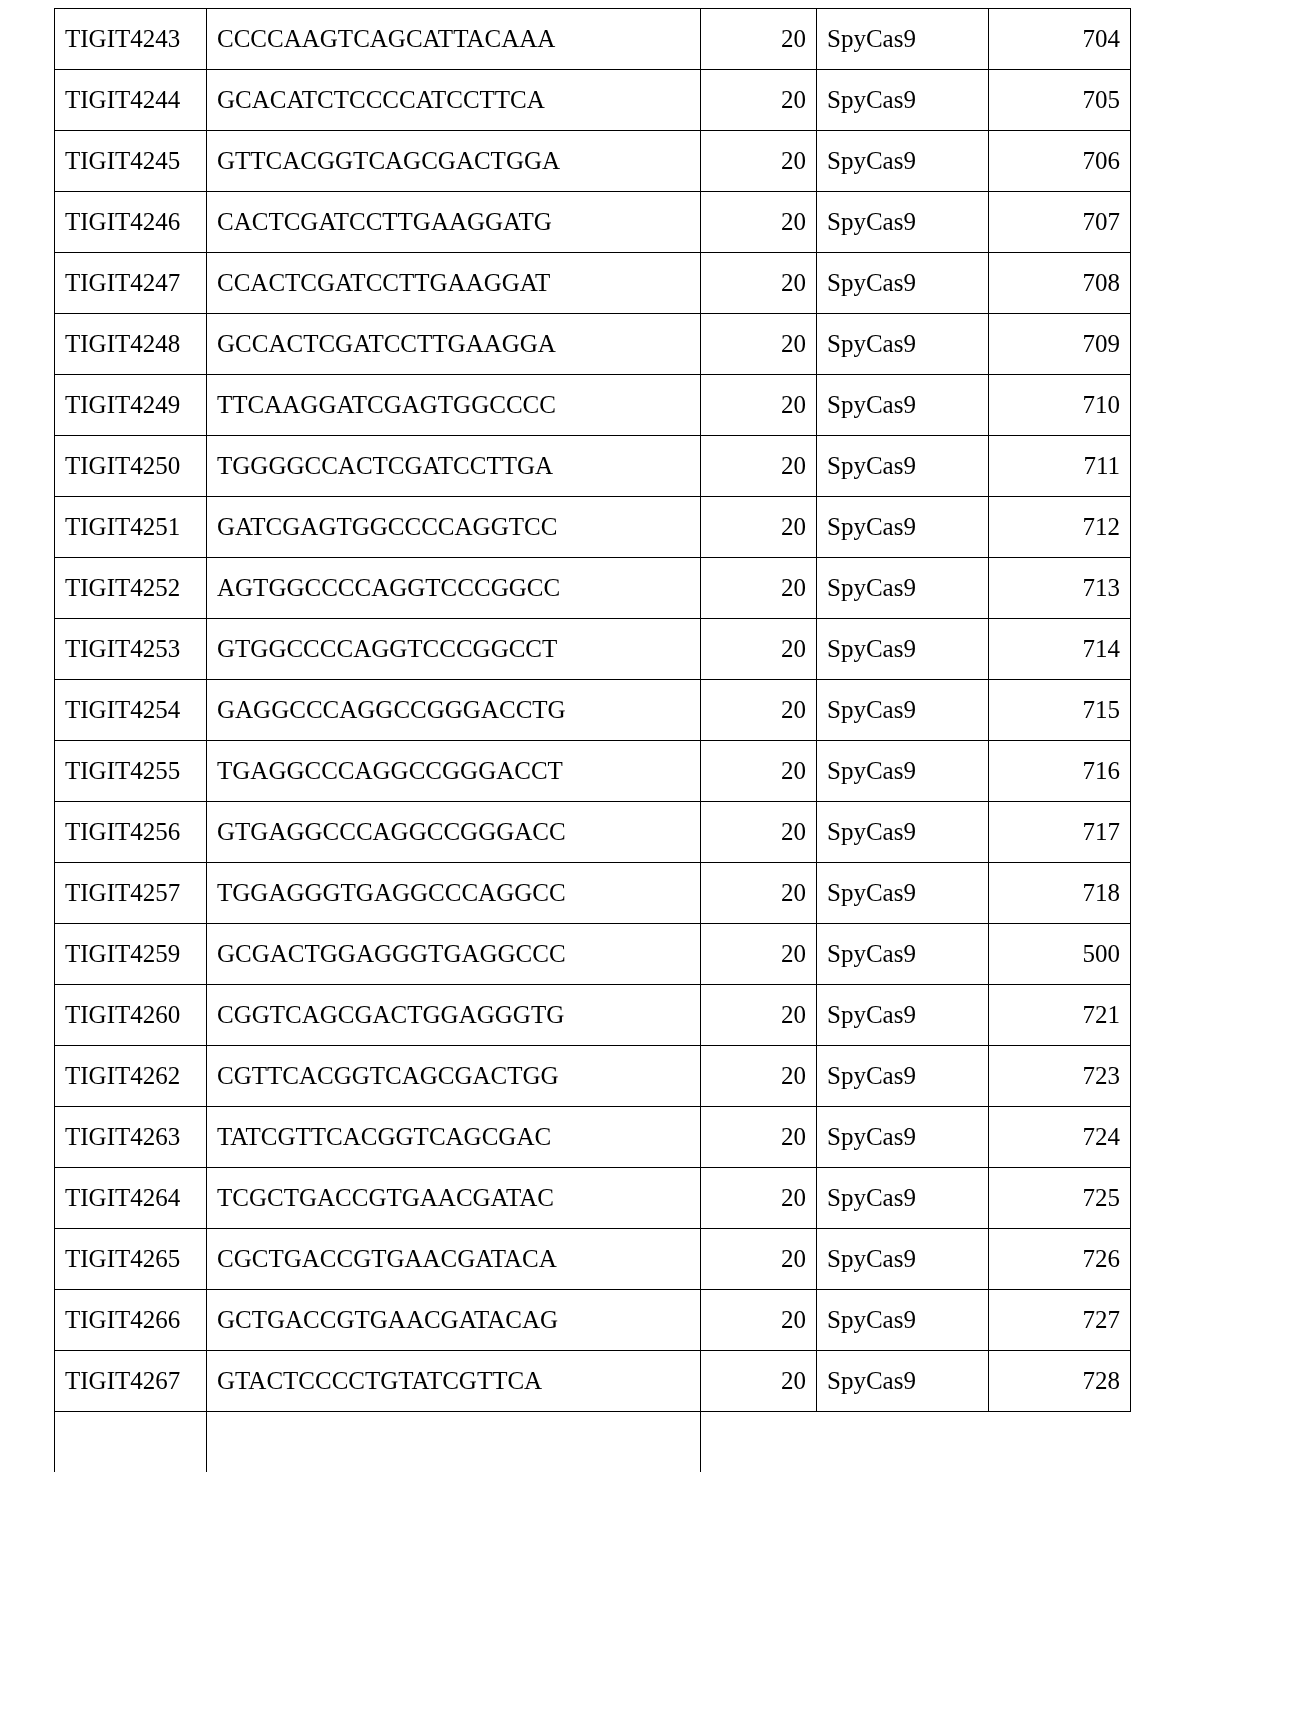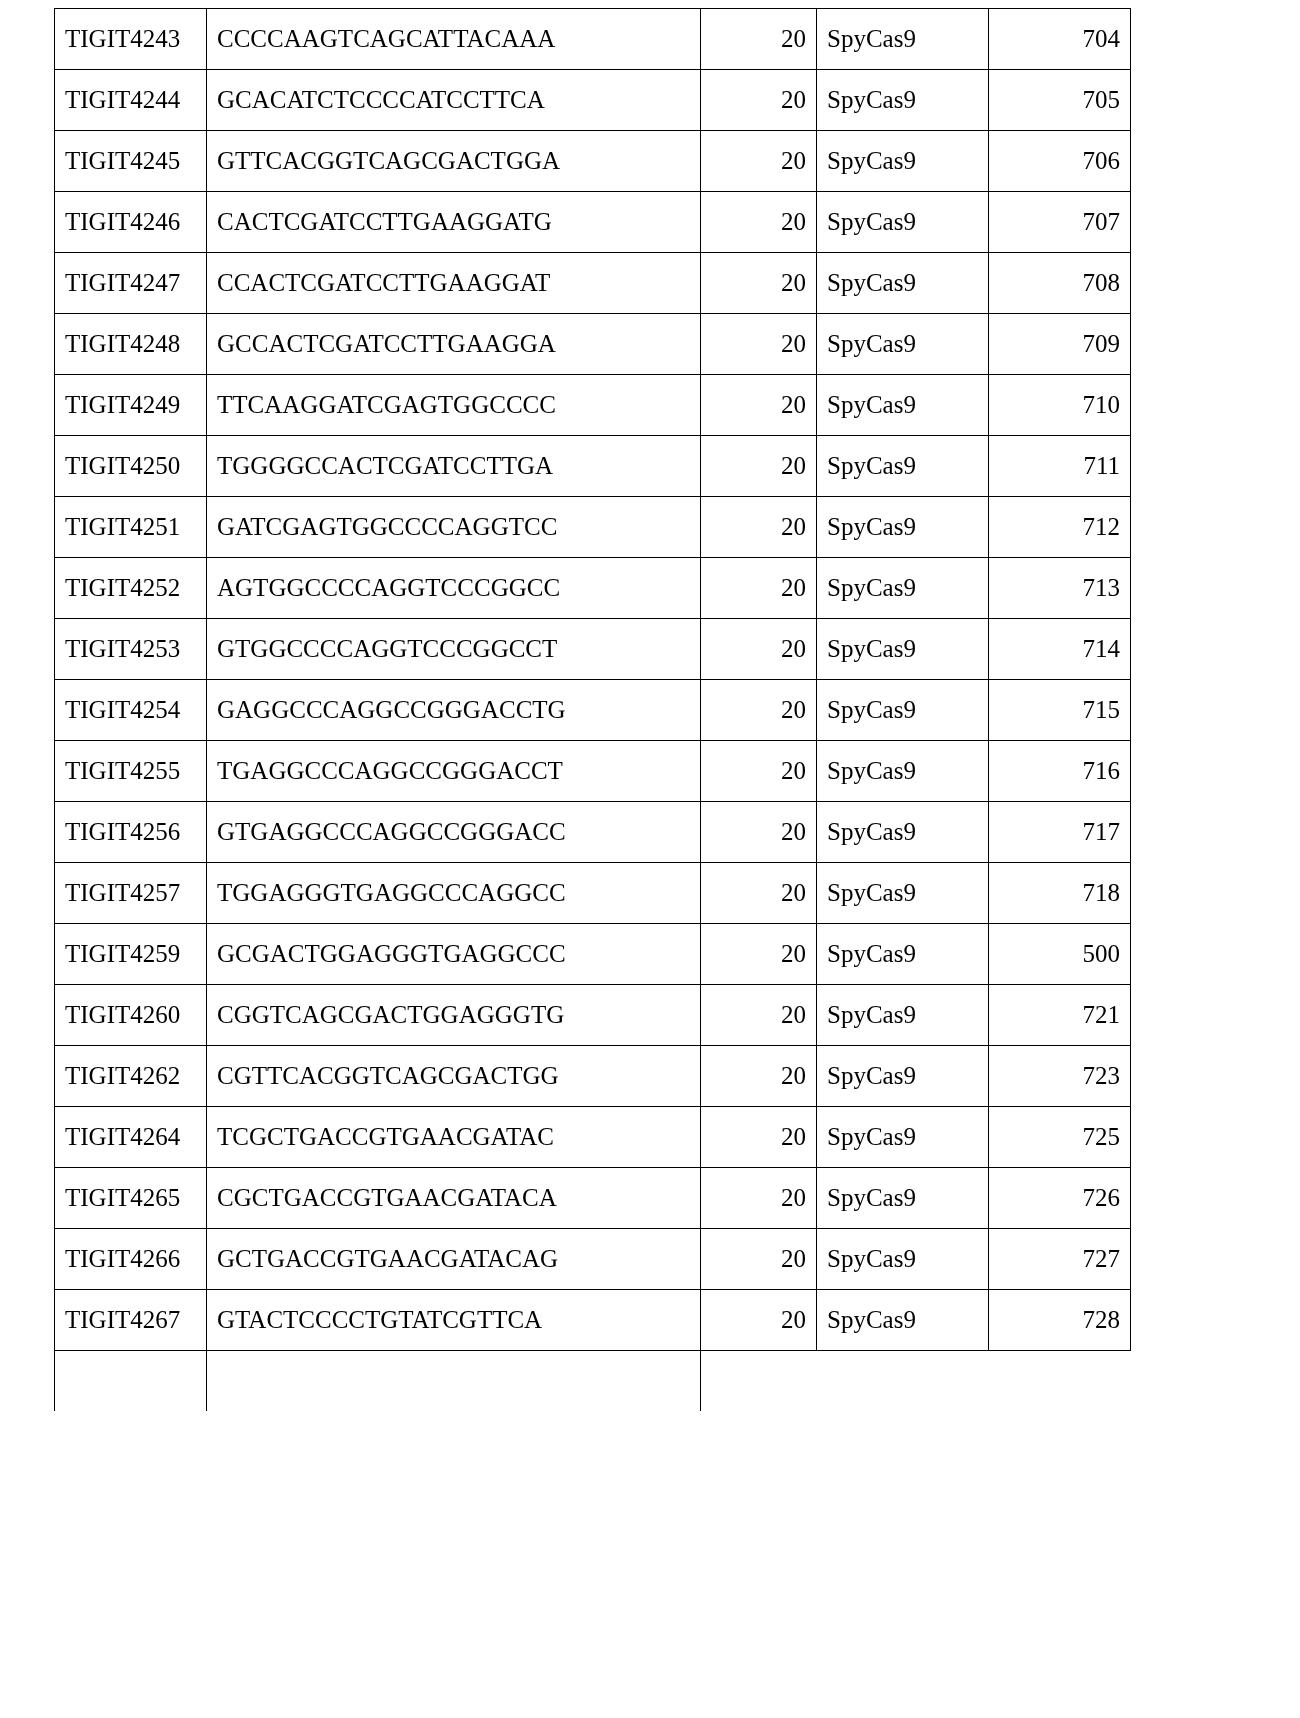--- a/index.html
+++ b/index.html
@@ -194,20 +194,27 @@
           <td class="num-cell">721</td>
         </tr>
         <tr>
           <td class="id-cell">TIGIT4262</td>
           <td class="seq-cell">CGTTCACGGTCAGCGACTGG</td>
           <td class="len-cell">20</td>
           <td class="enz-cell">SpyCas9</td>
           <td class="num-cell">723</td>
         </tr>
         <tr>
+          <td class="id-cell">TIGIT4263</td>
+          <td class="seq-cell">TATCGTTCACGGTCAGCGAC</td>
+          <td class="len-cell">20</td>
+          <td class="enz-cell">SpyCas9</td>
+          <td class="num-cell">724</td>
+        </tr>
+        <tr>
           <td class="id-cell">TIGIT4264</td>
           <td class="seq-cell">TCGCTGACCGTGAACGATAC</td>
           <td class="len-cell">20</td>
           <td class="enz-cell">SpyCas9</td>
           <td class="num-cell">725</td>
         </tr>
         <tr>
           <td class="id-cell">TIGIT4265</td>
           <td class="seq-cell">CGCTGACCGTGAACGATACA</td>
           <td class="len-cell">20</td>

